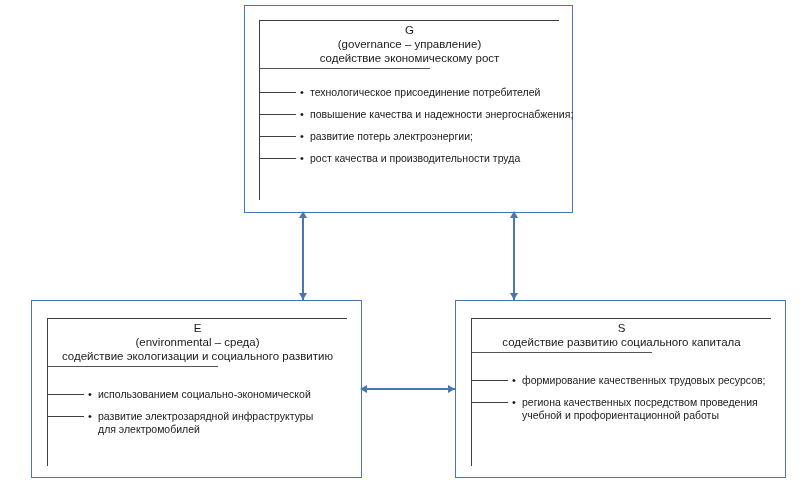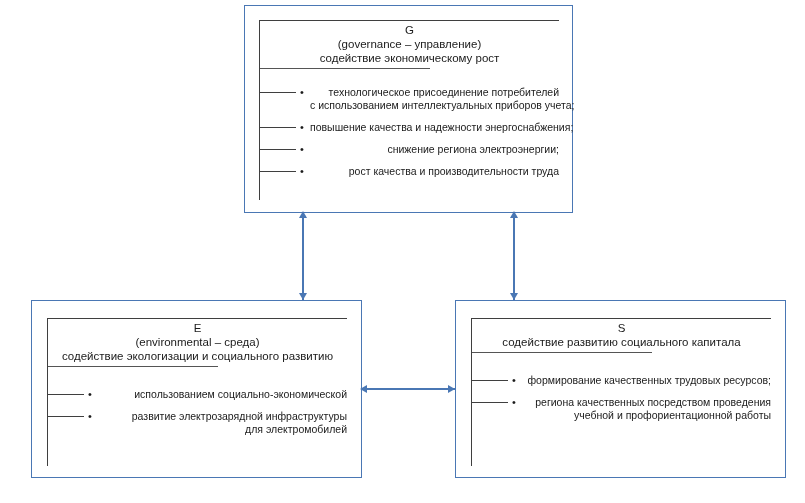--- a/index.html
+++ b/index.html
@@ -90,21 +90,21 @@
   }
   .bullets li .dot {
     position: absolute;
     left: 40px;
     top: 0px;
     font-size: 11px;
     line-height: 13px;
     color: #1a1a1a;
   }
   .bullets li .txt { display: block; }
-  .bullets li .txt span { display: block; white-space: nowrap; text-align: right; }
+  .bullets li .txt span { display: block; white-space: nowrap; }
 
   
   .arrow {
     position: absolute;
     background: #4a77b4;
   }
   .arrow.v { width: 1.6px; }
   .arrow.h { height: 1.6px; }
   .head {
     position: absolute;
@@ -143,35 +143,34 @@
         <span class="line">(governance – управление)</span>
         <span class="line">содействие экономическому рост</span>
         <span class="rule-bottom"></span>
       </div>
       <ul class="bullets" id="bullets-g">
         <li>
           <span class="tick"></span>
           <span class="dot">•</span>
           <span class="txt">
             <span>технологическое присоединение потребителей</span>
-            <span>с использованием интеллектуальных приборов учета;</span>
           </span>
         </li>
         <li>
           <span class="tick"></span>
           <span class="dot">•</span>
           <span class="txt">
             <span>повышение качества и надежности энергоснабжения;</span>
           </span>
         </li>
         <li>
           <span class="tick"></span>
           <span class="dot">•</span>
           <span class="txt">
-            <span>снижение региона электроэнергии;</span>
+            <span>развитие потерь электроэнергии;</span>
           </span>
         </li>
         <li>
           <span class="tick"></span>
           <span class="dot">•</span>
           <span class="txt">
             <span>рост качества и производительности труда</span>
           </span>
         </li>
       </ul>

